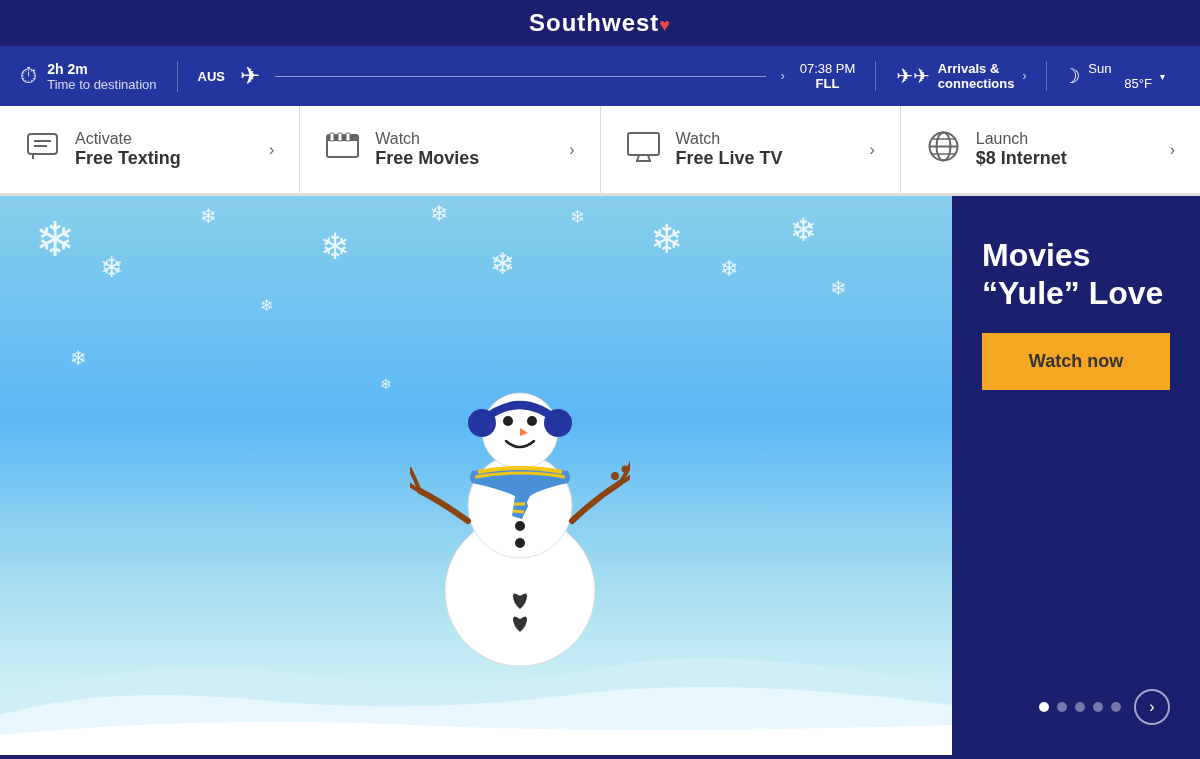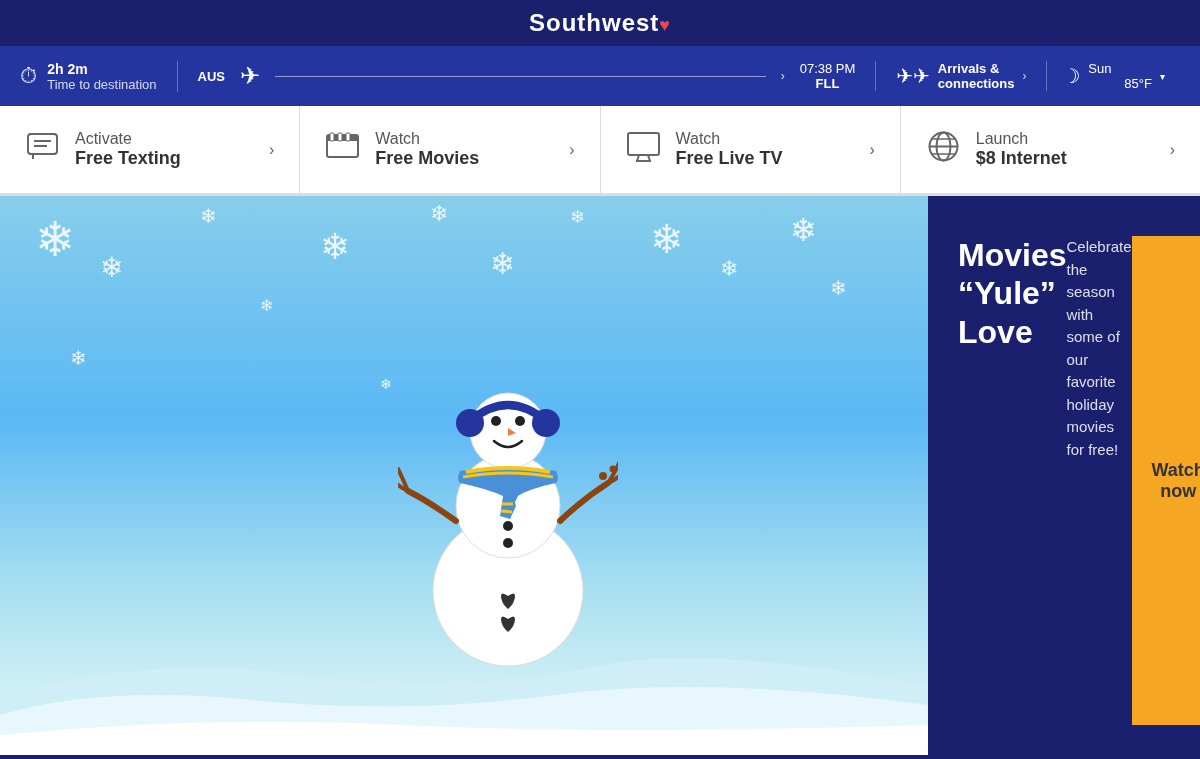--- a/index.html
+++ b/index.html
@@ -156,24 +156,24 @@
       left: 50%;
       transform: translateX(-30%);
     }
     .snowman-svg {
       width: 220px;
       height: 320px;
     }
 
     
     .promo-panel {
-      width: 272px;
+      width: 248px;
       background: #1a1f6e;
       display: flex;
-      flex-direction: row;
+      flex-direction: column;
       padding: 40px 30px 30px;
       color: white;
     }
     .promo-title {
       font-size: 32px;
       font-weight: bold;
       line-height: 1.2;
       margin-bottom: 20px;
     }
     .promo-desc {
@@ -432,21 +432,20 @@
 
         <circle cx="205" cy="125" r="4" fill="#8B4513"></circle>
         <circle cx="215" cy="118" r="3.5" fill="#8B4513"></circle>
       </svg>
     </div>
 
   </div>
 
   <div class="promo-panel">
     <h2 class="promo-title">Movies “Yule” Love</h2>
-    <p class="promo-desc">Celebrate the season with some of our favorite holiday movies for free!</p>
     <button class="watch-now-btn">Watch now</button>
 
     <div class="carousel-controls">
       <span class="dot active"></span>
       <span class="dot"></span>
       <span class="dot"></span>
       <span class="dot"></span>
       <span class="dot"></span>
       <button class="carousel-next">›</button>
     </div>

